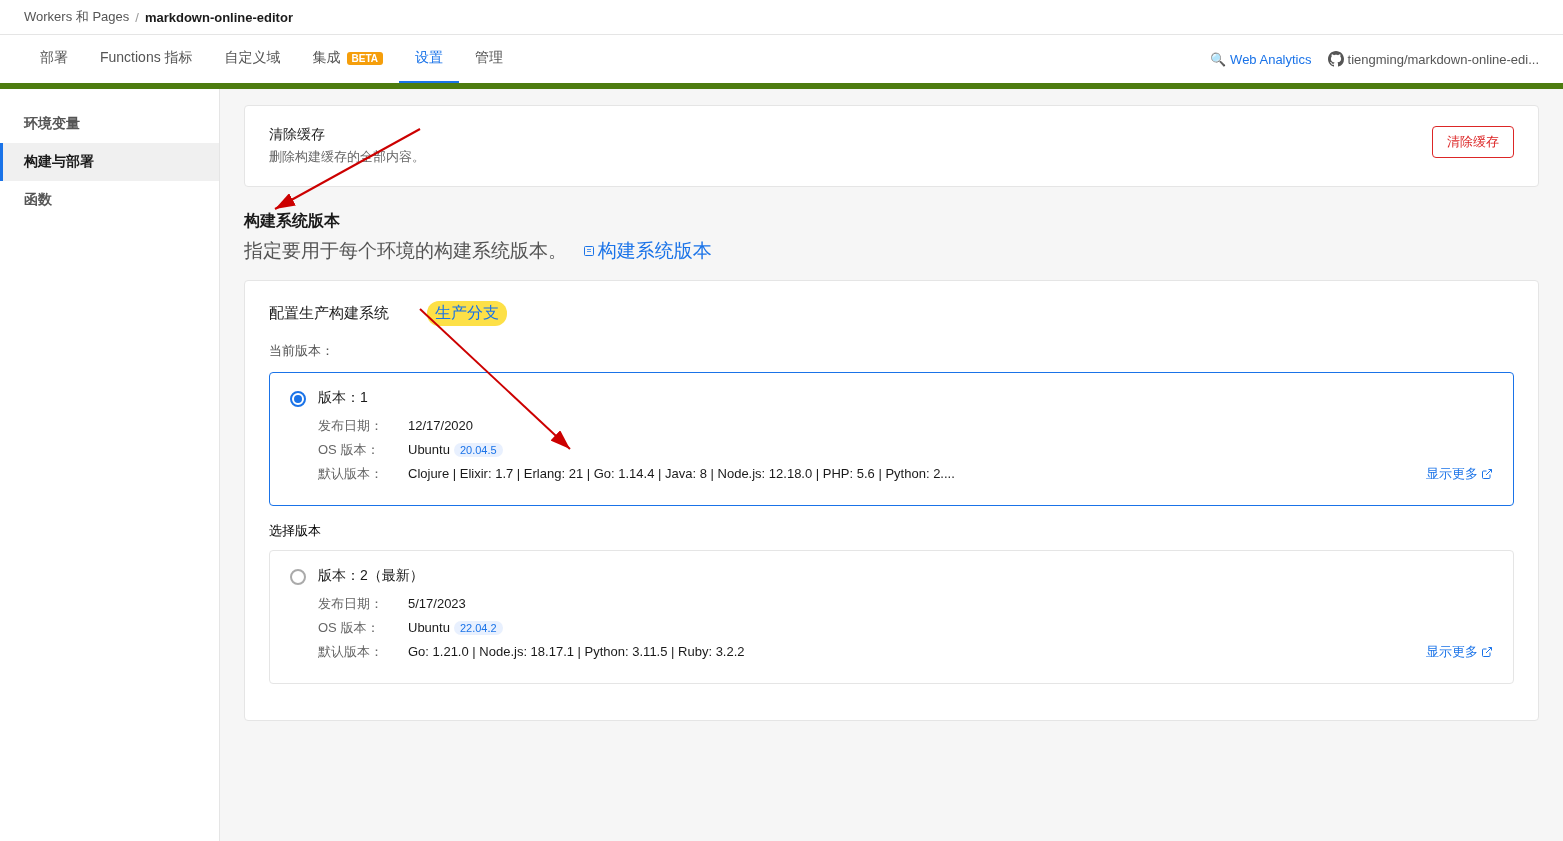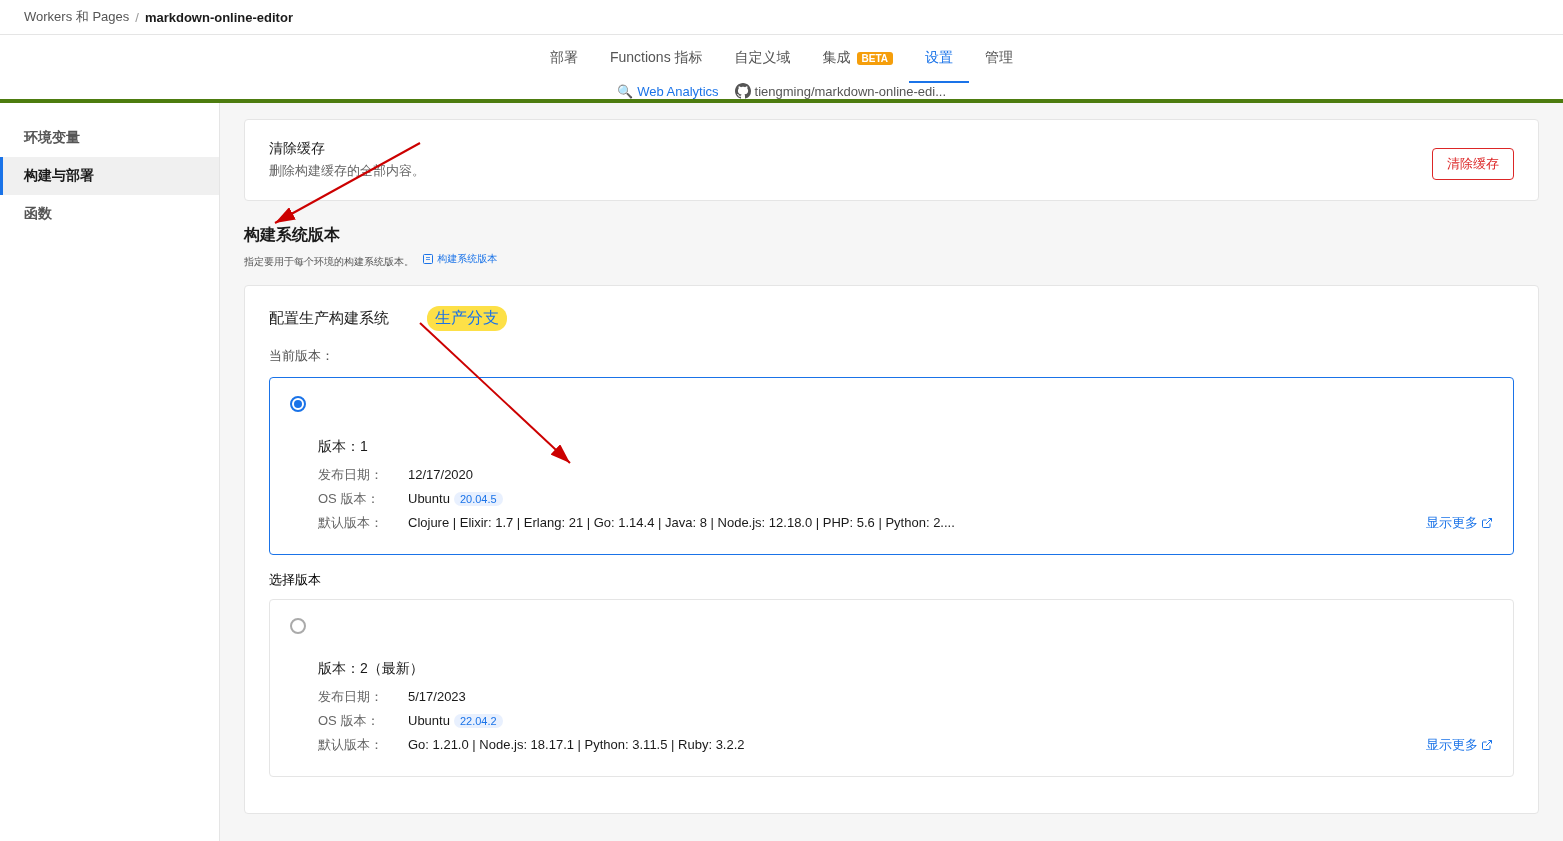--- a/index.html
+++ b/index.html
@@ -16,26 +16,25 @@
       align-items: center;
       gap: 6px;
     }
     .breadcrumb-bar a { color: #555; text-decoration: none; }
     .breadcrumb-bar .sep { color: #999; }
     .breadcrumb-bar .current { font-weight: 600; color: #1a1a1a; }
 
     
     .nav-bar {
       background: #fff;
-      border-bottom: 4px solid #4d7c0f;
+      border-bottom: 6px solid #4d7c0f;
       padding: 0 24px;
       display: flex;
       align-items: center;
       justify-content: space-between;
-      flex-direction: column;
     }
     .nav-tabs { display: flex; align-items: center; gap: 0; }
     .nav-tab {
       padding: 14px 16px;
       font-size: 14px;
       color: #555;
       cursor: pointer;
       border-bottom: 2px solid transparent;
       text-decoration: none;
       display: flex;
@@ -103,21 +102,21 @@
     .card {
       background: #fff;
       border: 1px solid #e5e5e5;
       border-radius: 4px;
       margin: 16px 24px;
     }
     .card-section {
       padding: 20px 24px;
       border-bottom: 1px solid #e5e5e5;
       display: flex;
-      align-items: flex-end;
+      align-items: flex-start;
       justify-content: space-between;
     }
     .card-section:last-child { border-bottom: none; }
     .card-section-title { font-size: 14px; font-weight: 500; color: #1a1a1a; margin-bottom: 4px; }
     .card-section-desc { font-size: 13px; color: #666; }
 
     .btn-outline-danger {
       border: 1px solid #dc2626;
       color: #dc2626;
       background: #fff;
@@ -129,21 +128,21 @@
     }
 
     
     .section-title {
       font-size: 16px;
       font-weight: 600;
       color: #1a1a1a;
       margin: 24px 24px 6px 24px;
     }
     .section-desc {
-      font-size: 10px;
+      font-size: 19px;
       color: #555;
       margin: 0 24px 16px 24px;
     }
     .section-desc a { color: #1a73e8; text-decoration: none; display: inline-flex; align-items: center; gap: 3px; }
 
     
     .config-card {
       background: #fff;
       border: 1px solid #e5e5e5;
       border-radius: 4px;
@@ -211,21 +210,21 @@
       width: 16px;
       height: 16px;
       border-radius: 50%;
       border: 2px solid #aaa;
       display: flex;
       align-items: center;
       justify-content: center;
       flex-shrink: 0;
       margin-top: 2px;
     }
-    .version-details { flex: 1; margin-top: 44px; }
+    .version-details { flex: 1; }
     .version-name { font-size: 14px; font-weight: 500; color: #1a1a1a; margin-bottom: 10px; }
     .version-field {
       display: flex;
       align-items: baseline;
       gap: 0;
       margin-bottom: 6px;
       font-size: 13px;
     }
     .field-label { color: #666; width: 90px; flex-shrink: 0; }
     .field-value { color: #1a1a1a; }

